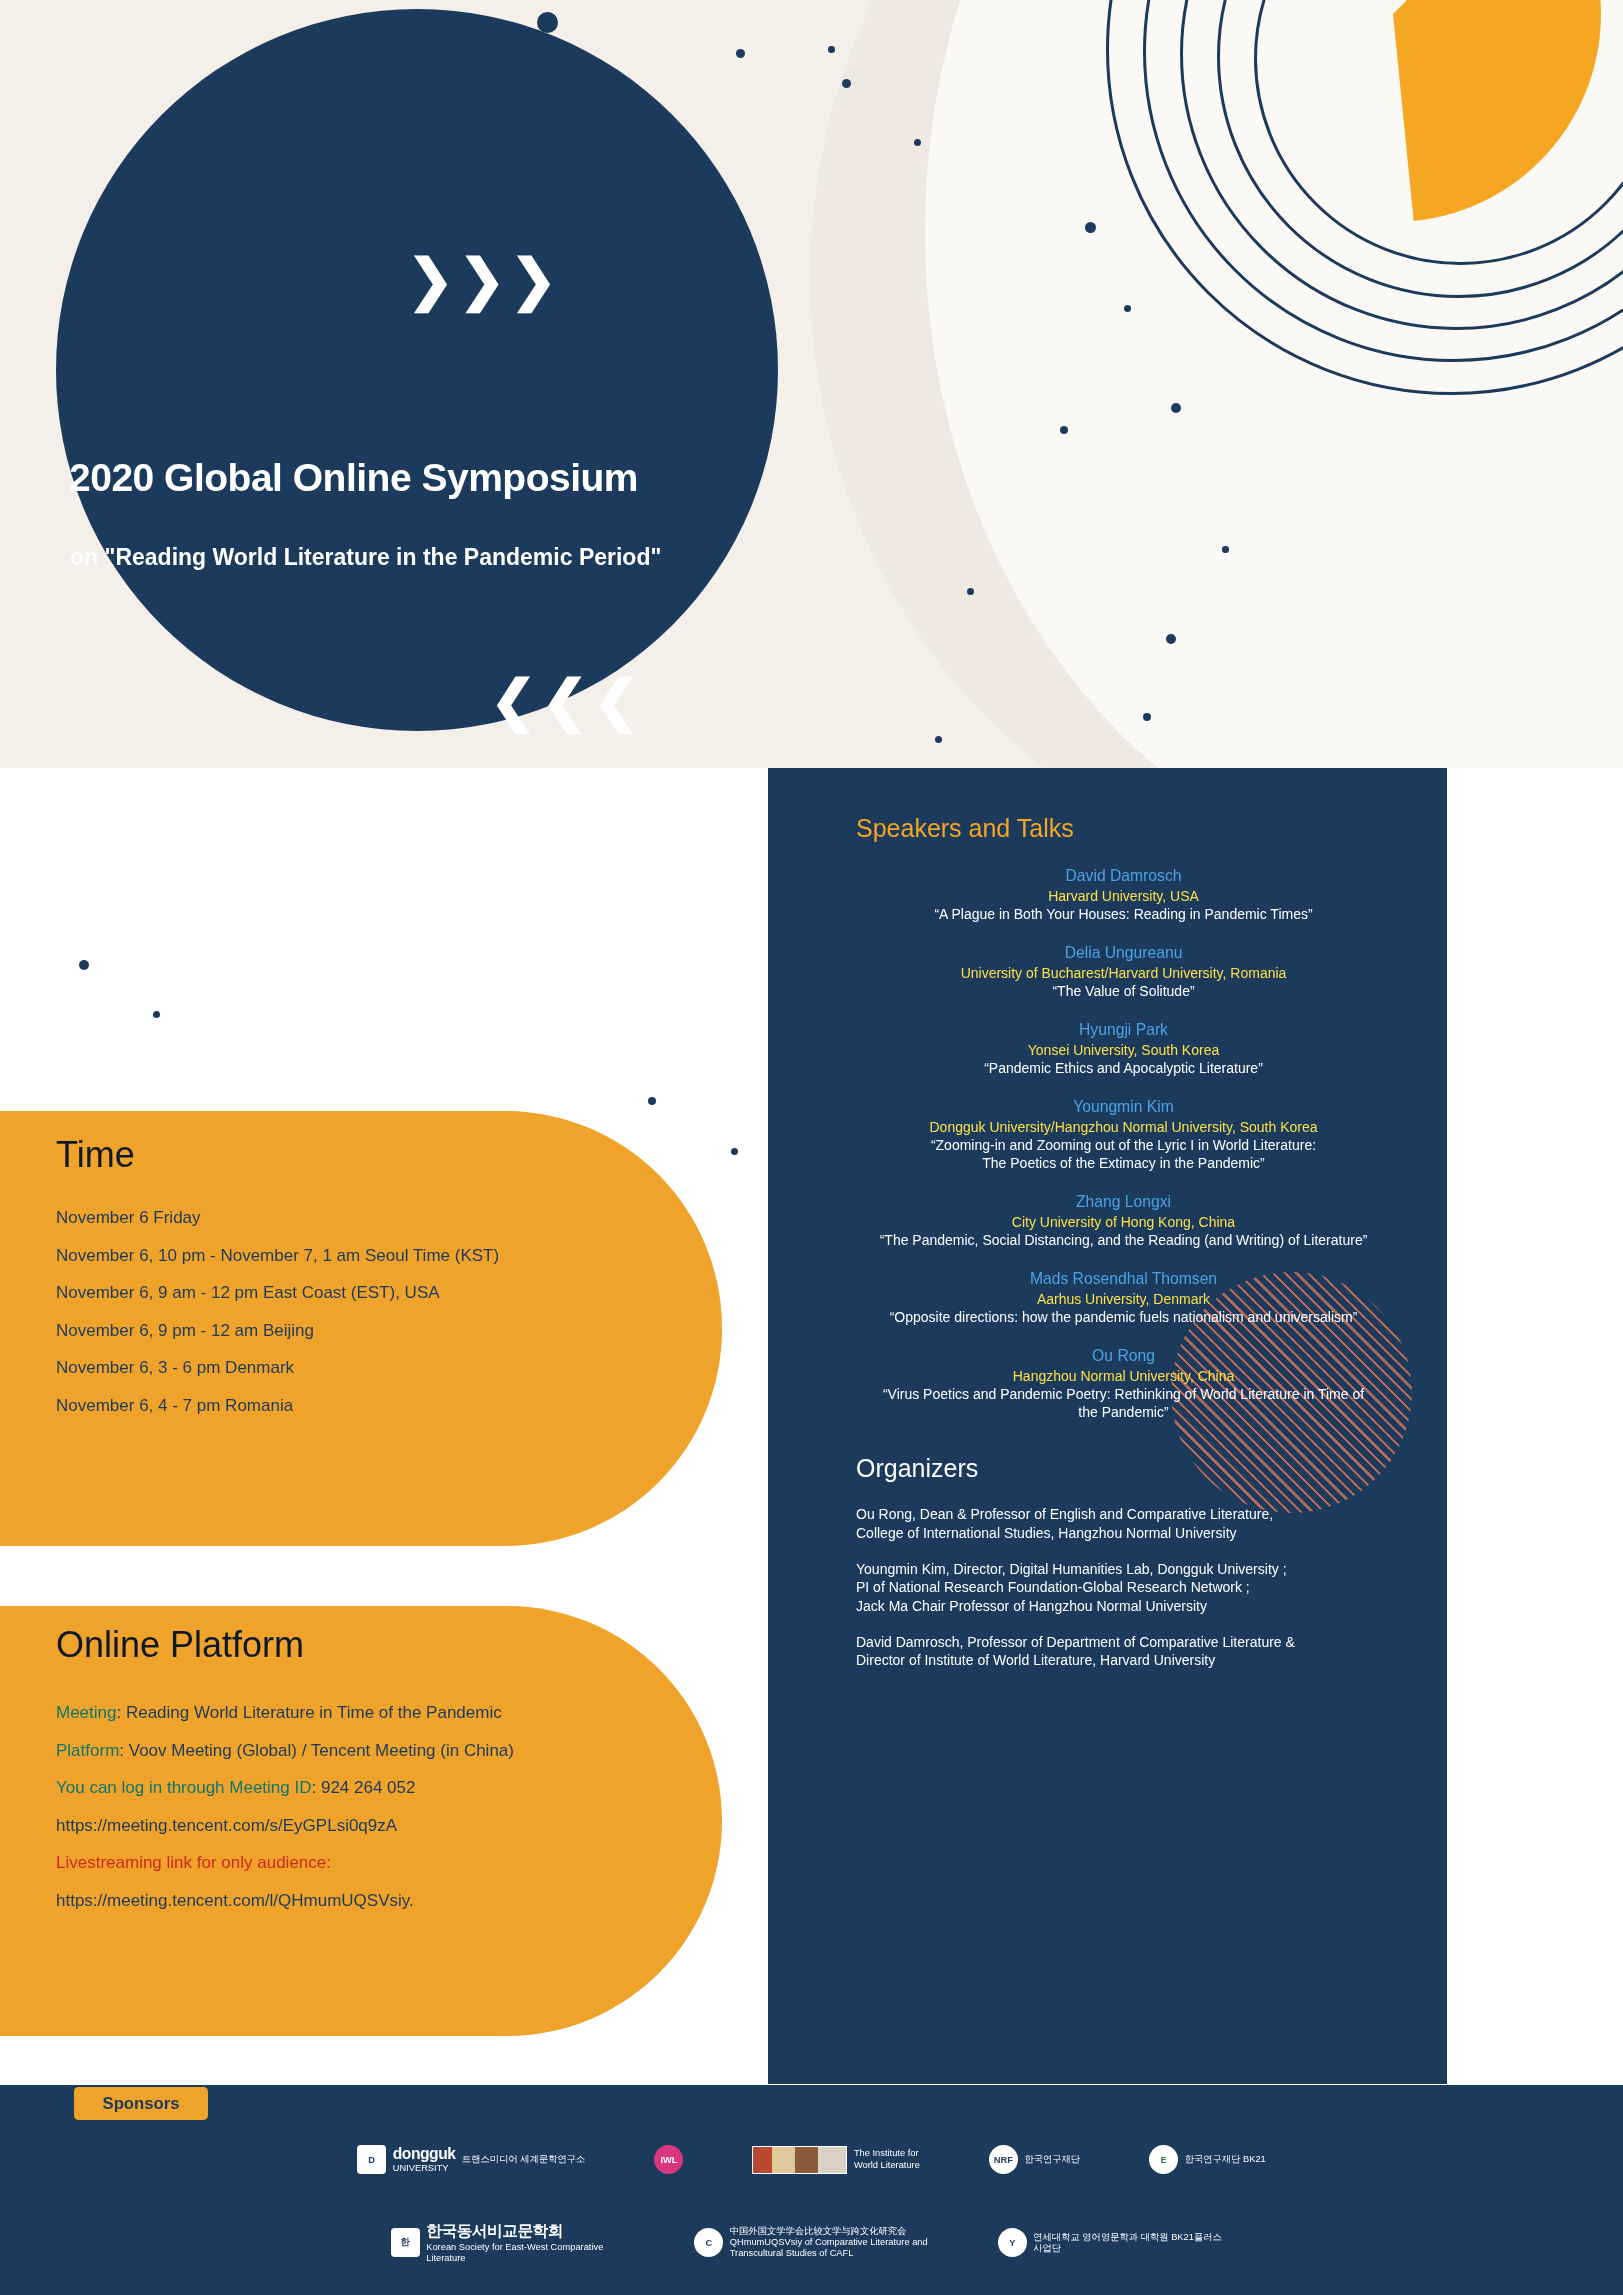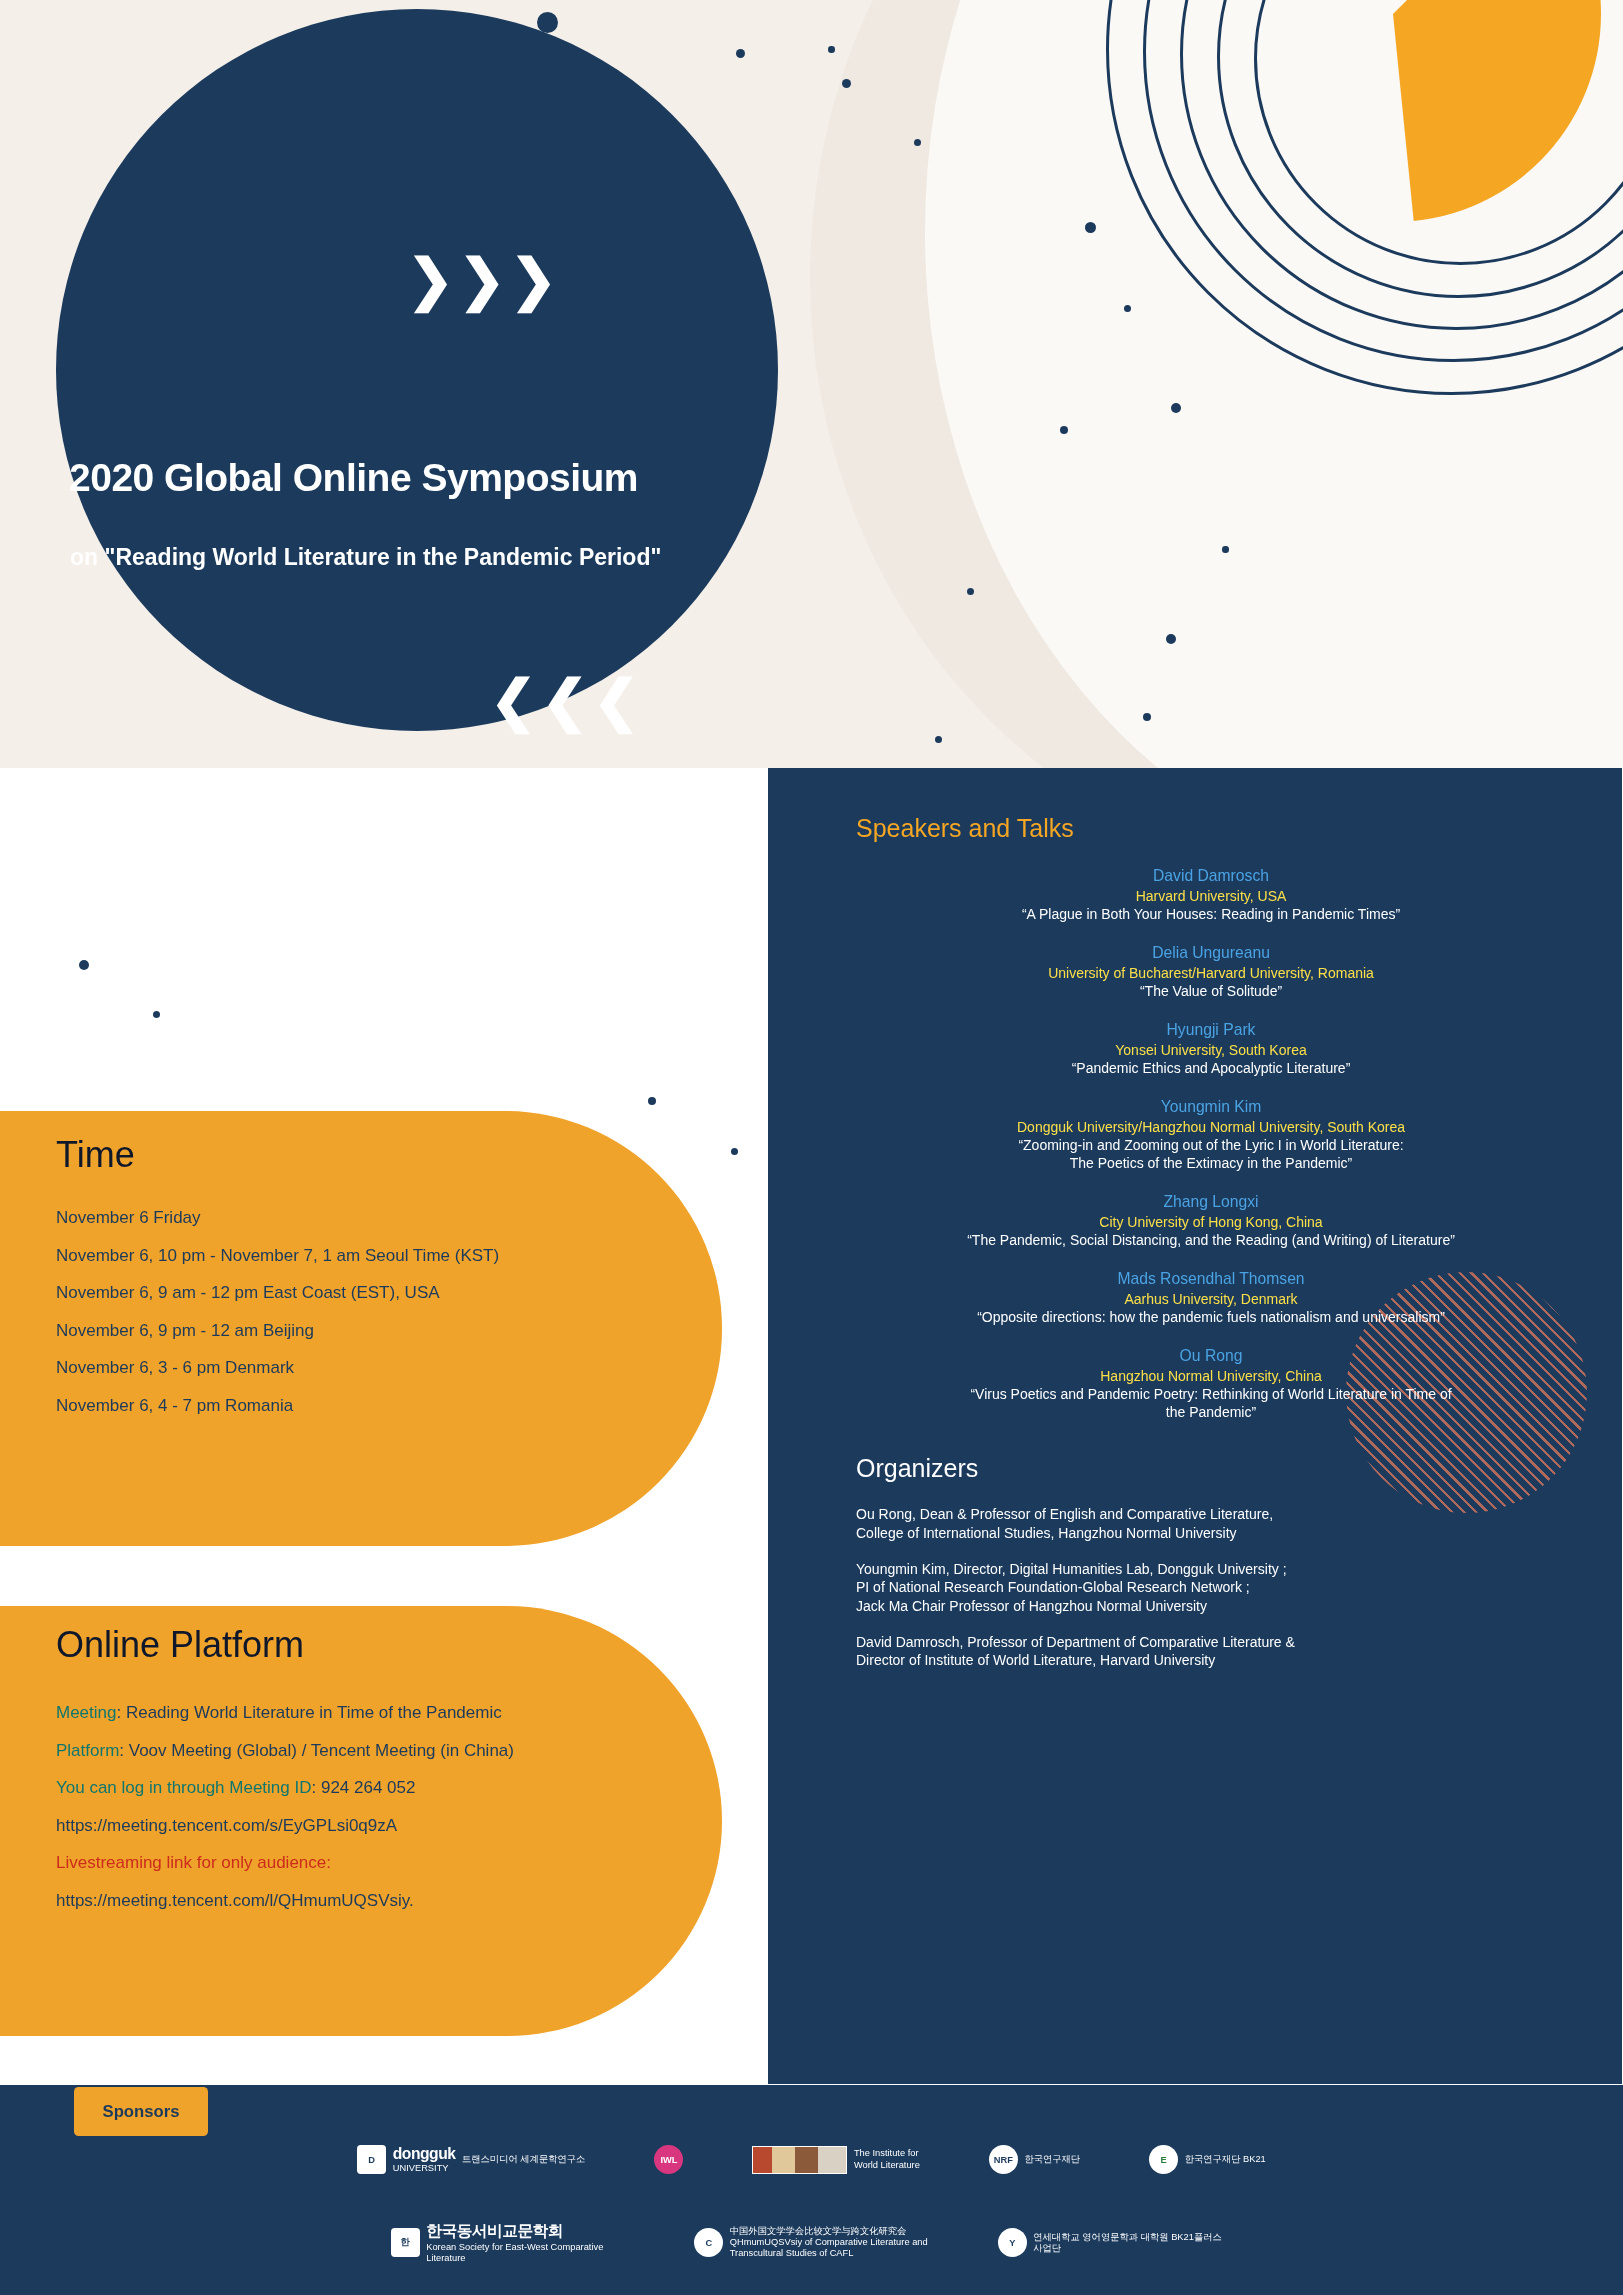--- a/index.html
+++ b/index.html
@@ -101,21 +101,21 @@
     width: 694px;
     color: #ffffff;
     font-size: 23px;
     font-weight: 700;
   }
 
   
   .right-panel {
     position: absolute;
     left: 768px; top: 768px;
-    width: 854px; height: 1316px;
+    width: 679px; height: 1316px;
     background: #1b3a5c;
     overflow: hidden;
   }
   .hatch-circle {
     position: absolute;
     right: 35px; top: 504px;
     width: 241px; height: 241px;
     border-radius: 50%;
     background: repeating-linear-gradient(45deg,
        rgba(226,120,90,0.75) 0px,
@@ -215,21 +215,21 @@
   
   .sponsor-band {
     position: absolute;
     left: 0; top: 2085px;
     width: 1623px; height: 211px;
     background: #1b3a5c;
   }
   .sponsor-tab {
     position: absolute;
     left: 74px; top: 2087px;
-    width: 134px; height: 49px;
+    width: 134px; height: 33px;
     background: #f0a32a;
     border-radius: 4.6px;
     color: #1b3a5c;
     font-size: 16.7px;
     font-weight: 700;
     display: flex;
     align-items: center;
     justify-content: center;
   }
   .logo-row {

